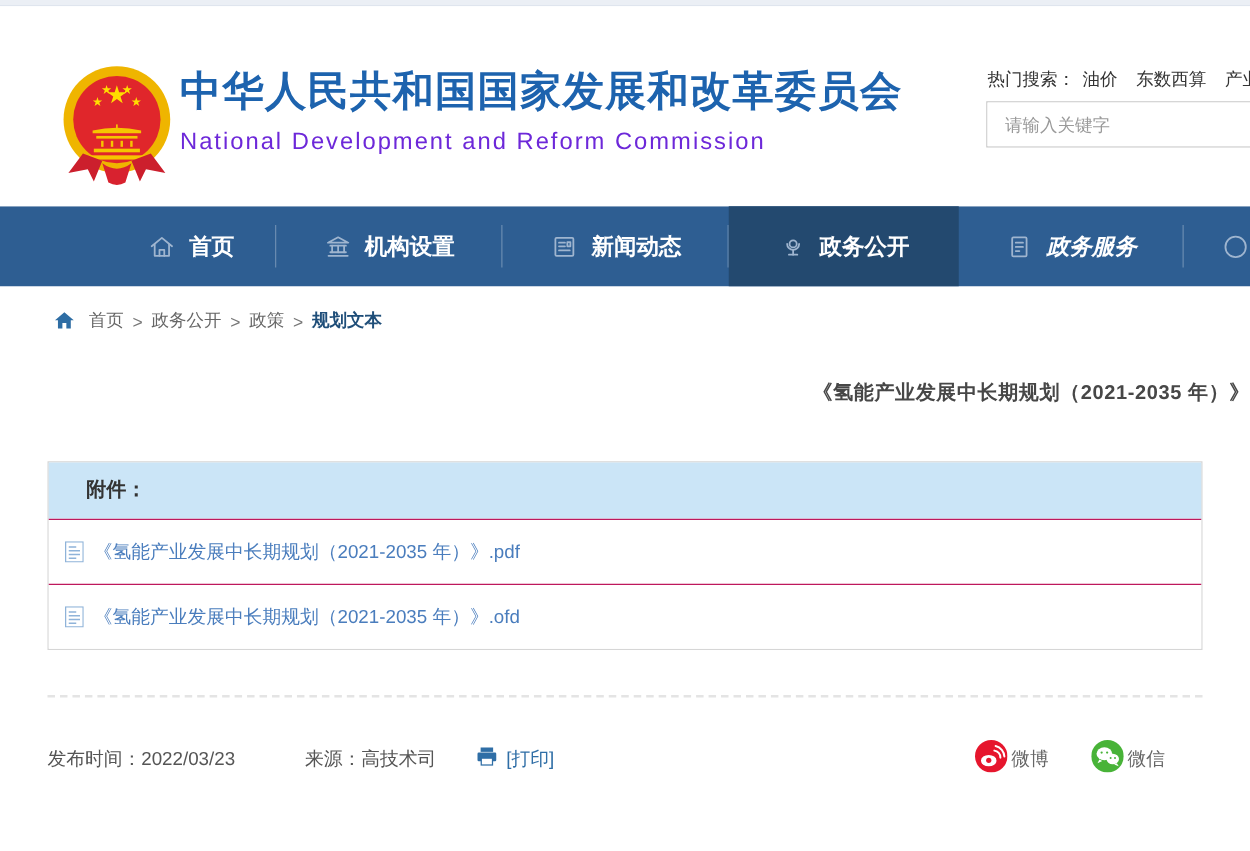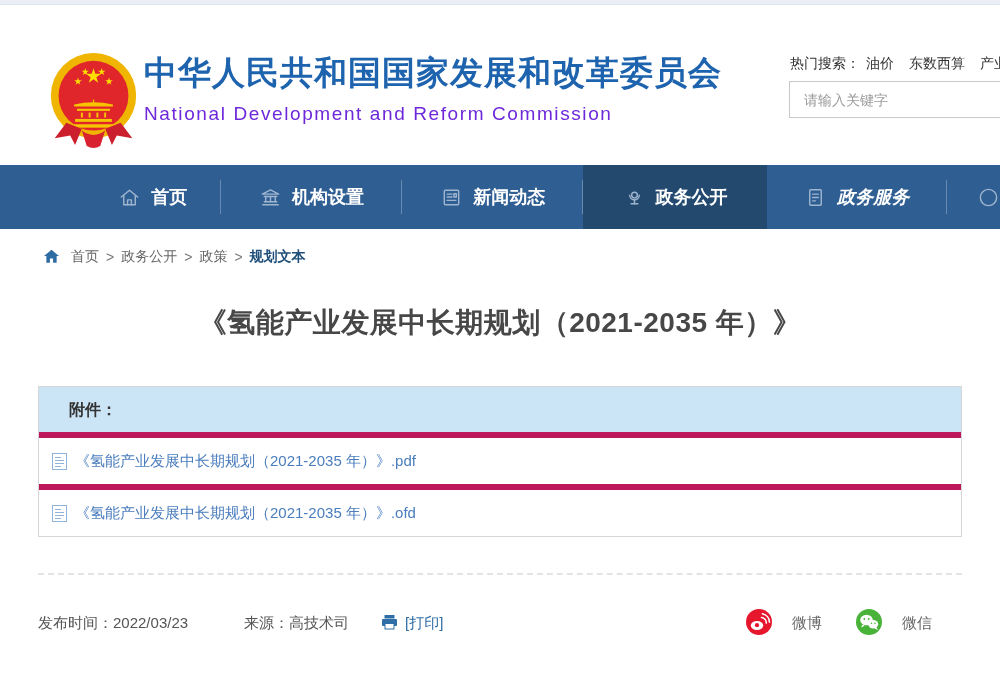--- a/index.html
+++ b/index.html
@@ -37,37 +37,37 @@
   .nav-ic svg { width:23px; height:23px; stroke:#9fb5cf; fill:none; stroke-width:1.5; stroke-linejoin:round; stroke-linecap:round; }
 
   
   .breadcrumb { display:flex; align-items:center; padding:18px 0 0 42px; font-size:14px; color:#666; }
   .crumb-home { display:flex; align-items:center; margin-right:10px; cursor:pointer; }
   .crumb { color:#666; text-decoration:none; cursor:pointer; }
   .crumb-sep { margin:0 7px; color:#777; }
   .crumb.current { color:#1f4e79; font-weight:bold; cursor:default; }
 
   
-  .article-title { margin-top:38px; text-align:center; font-size:28px; font-weight:bold; color:#474747; letter-spacing:0.5px; }
+  .article-title { margin-top:38px; text-align:right; font-size:16px; font-weight:bold; color:#474747; letter-spacing:0.5px; }
 
   .attach { margin:44px 38px 0; border:1px solid #d6d6d6; }
   .attach-header { background:#cbe5f7; height:45px; line-height:45px; padding-left:30px; font-size:16px; font-weight:bold; color:#333; }
-  .attach-row { height:52px; display:flex; align-items:center; padding-left:13px; border-top:6px solid #be185d; background:#fff; }
+  .attach-row { height:52px; display:flex; align-items:center; padding-left:13px; border-top:1px solid #be185d; background:#fff; }
   .attach-row .doc-ic { display:flex; align-items:center; margin-right:8px; }
   .attach-link { color:#4a7dbd; font-size:15px; text-decoration:none; cursor:pointer; }
 
   .dashed { margin:36px 38px 0; border-top:2px dashed #e4e4e4; height:0; }
 
   
   .meta { margin:34px 38px 0; display:flex; align-items:center; font-size:15px; color:#555; }
   .meta .pair { white-space:nowrap; }
   .meta .source { margin-left:56px; }
   .meta .print { margin-left:32px; display:flex; align-items:center; gap:7px; color:#2f6ea6; cursor:pointer; white-space:nowrap; }
   .share { margin-left:auto; display:flex; align-items:center; padding-right:30px; }
-  .share .grp { display:flex; align-items:center; gap:20px; color:#666; cursor:pointer; white-space:nowrap; }
+  .share .grp { display:flex; align-items:center; gap:3px; color:#666; cursor:pointer; white-space:nowrap; }
   .share .grp + .grp { margin-left:34px; }
   .share svg { width:26px; height:26px; }
 </style>
 </head>
 <body>
 
 <div class="top-strip"></div>
 
 <div class="header">
 

